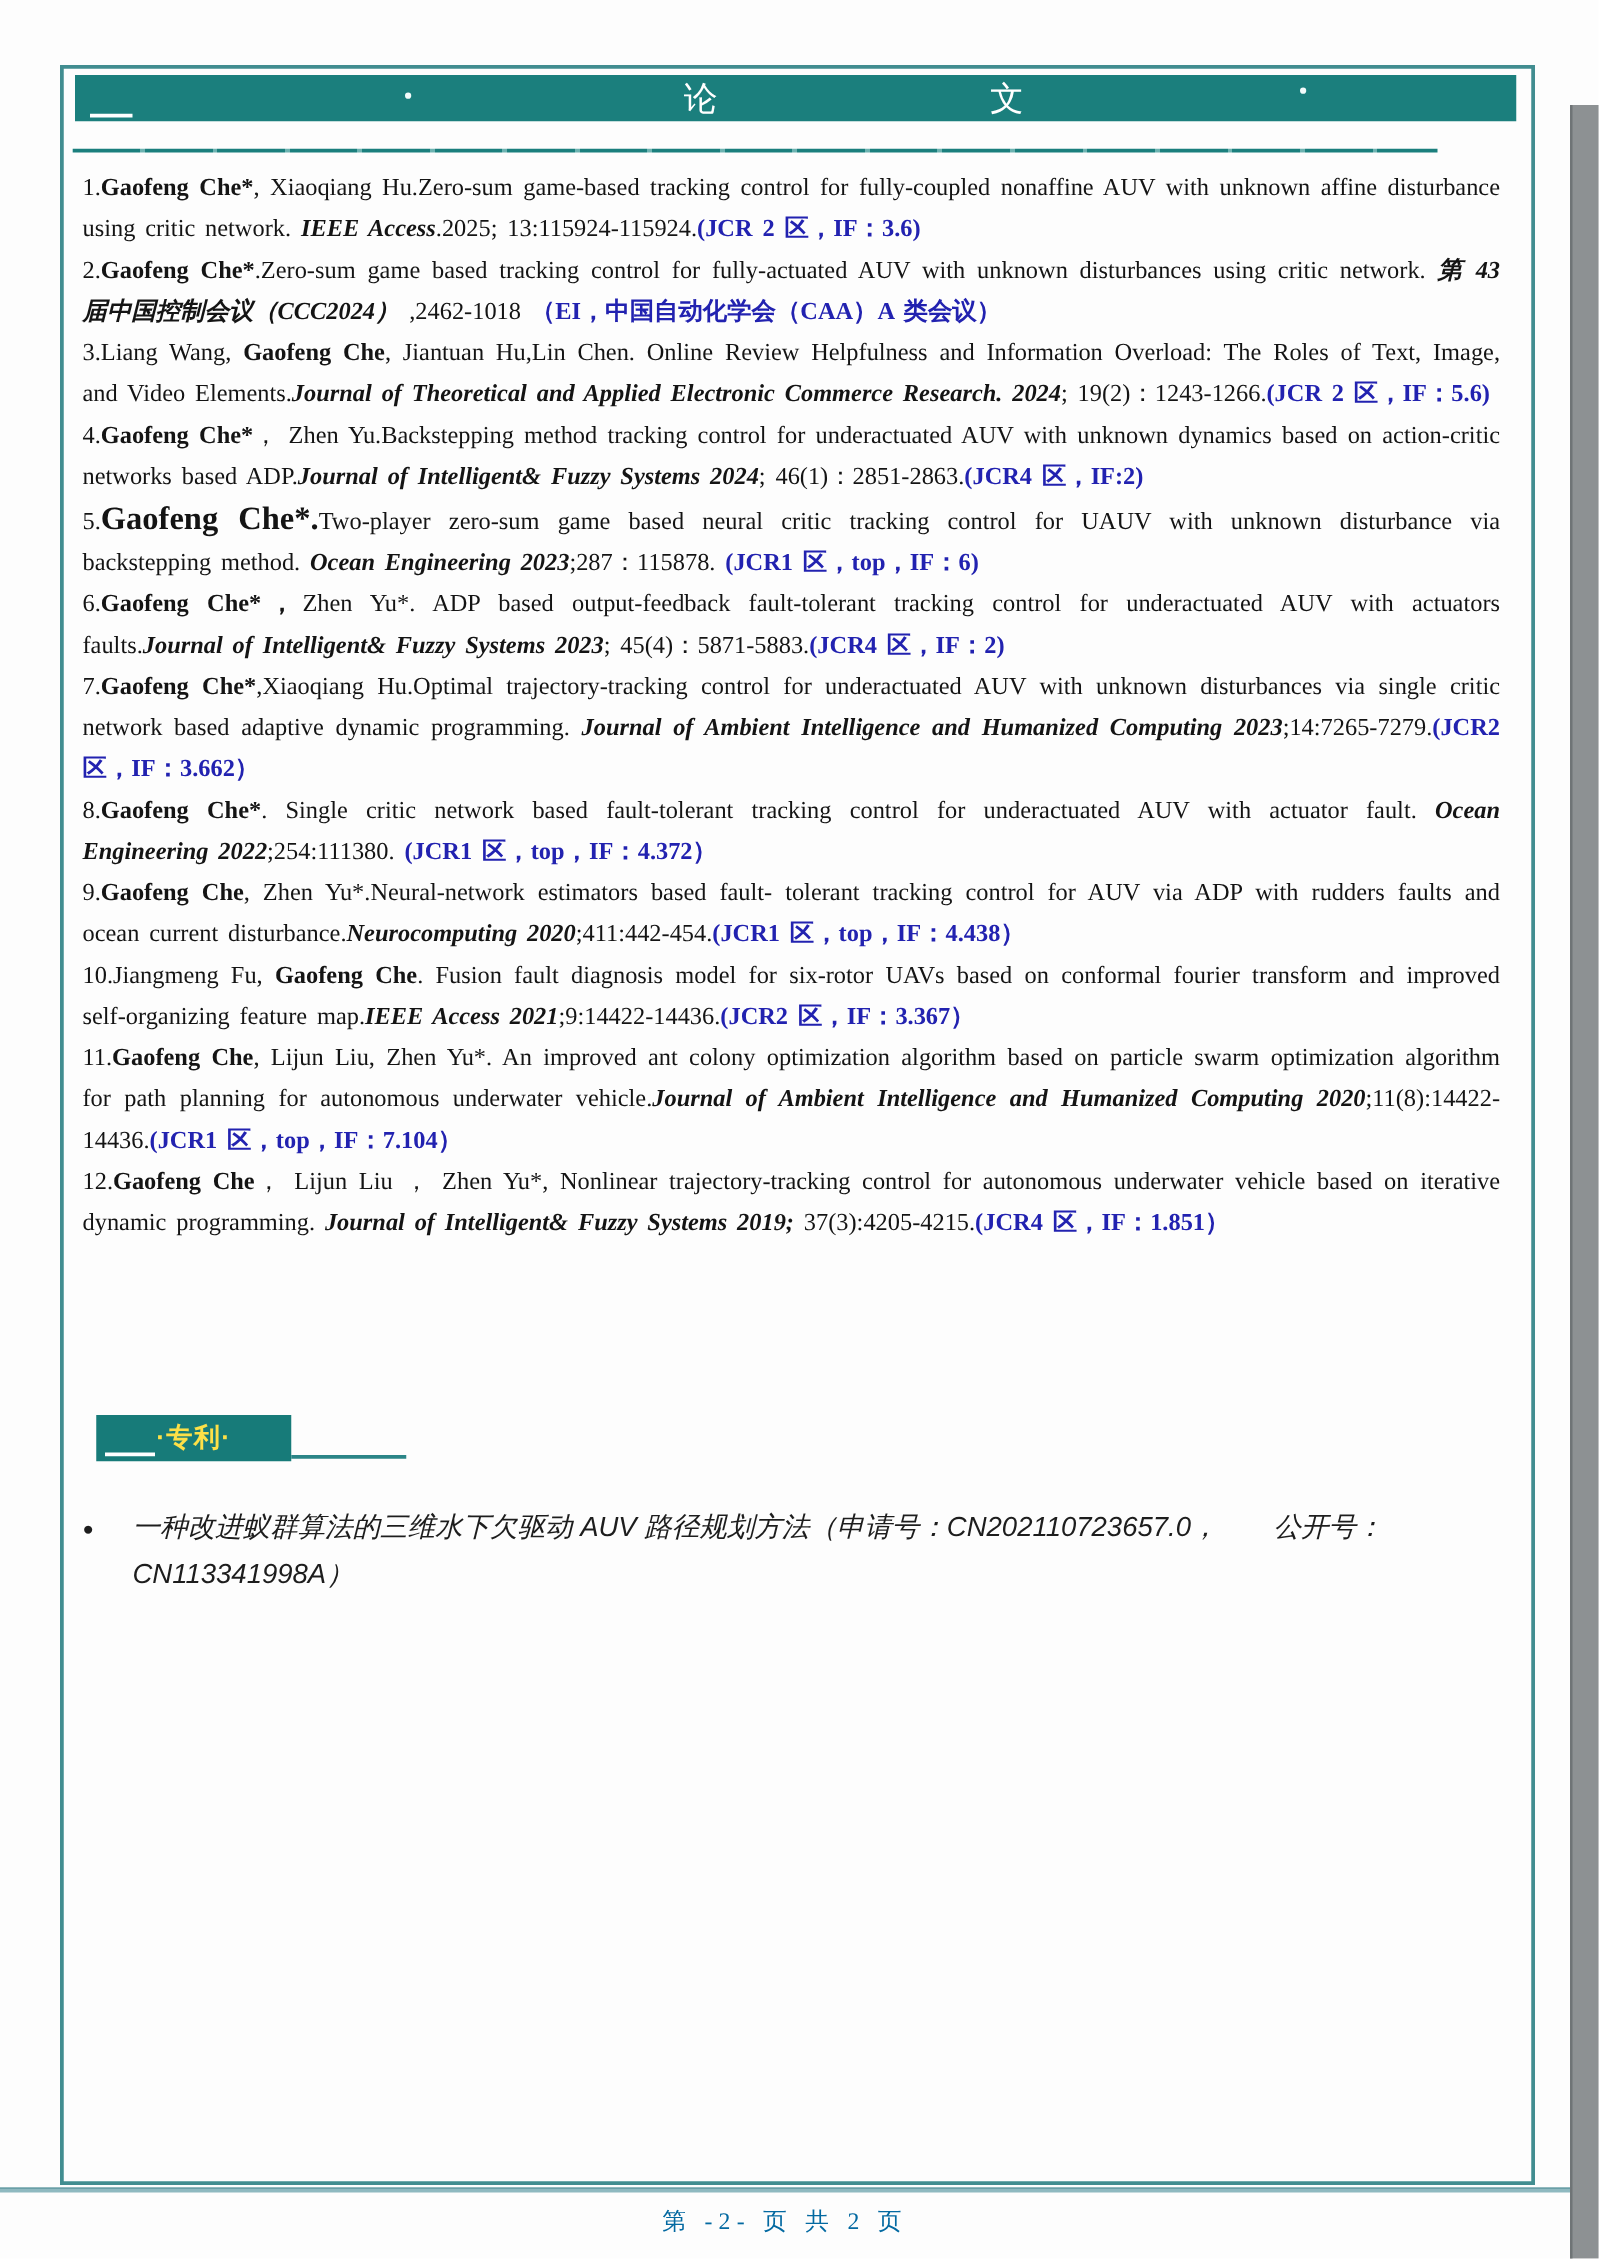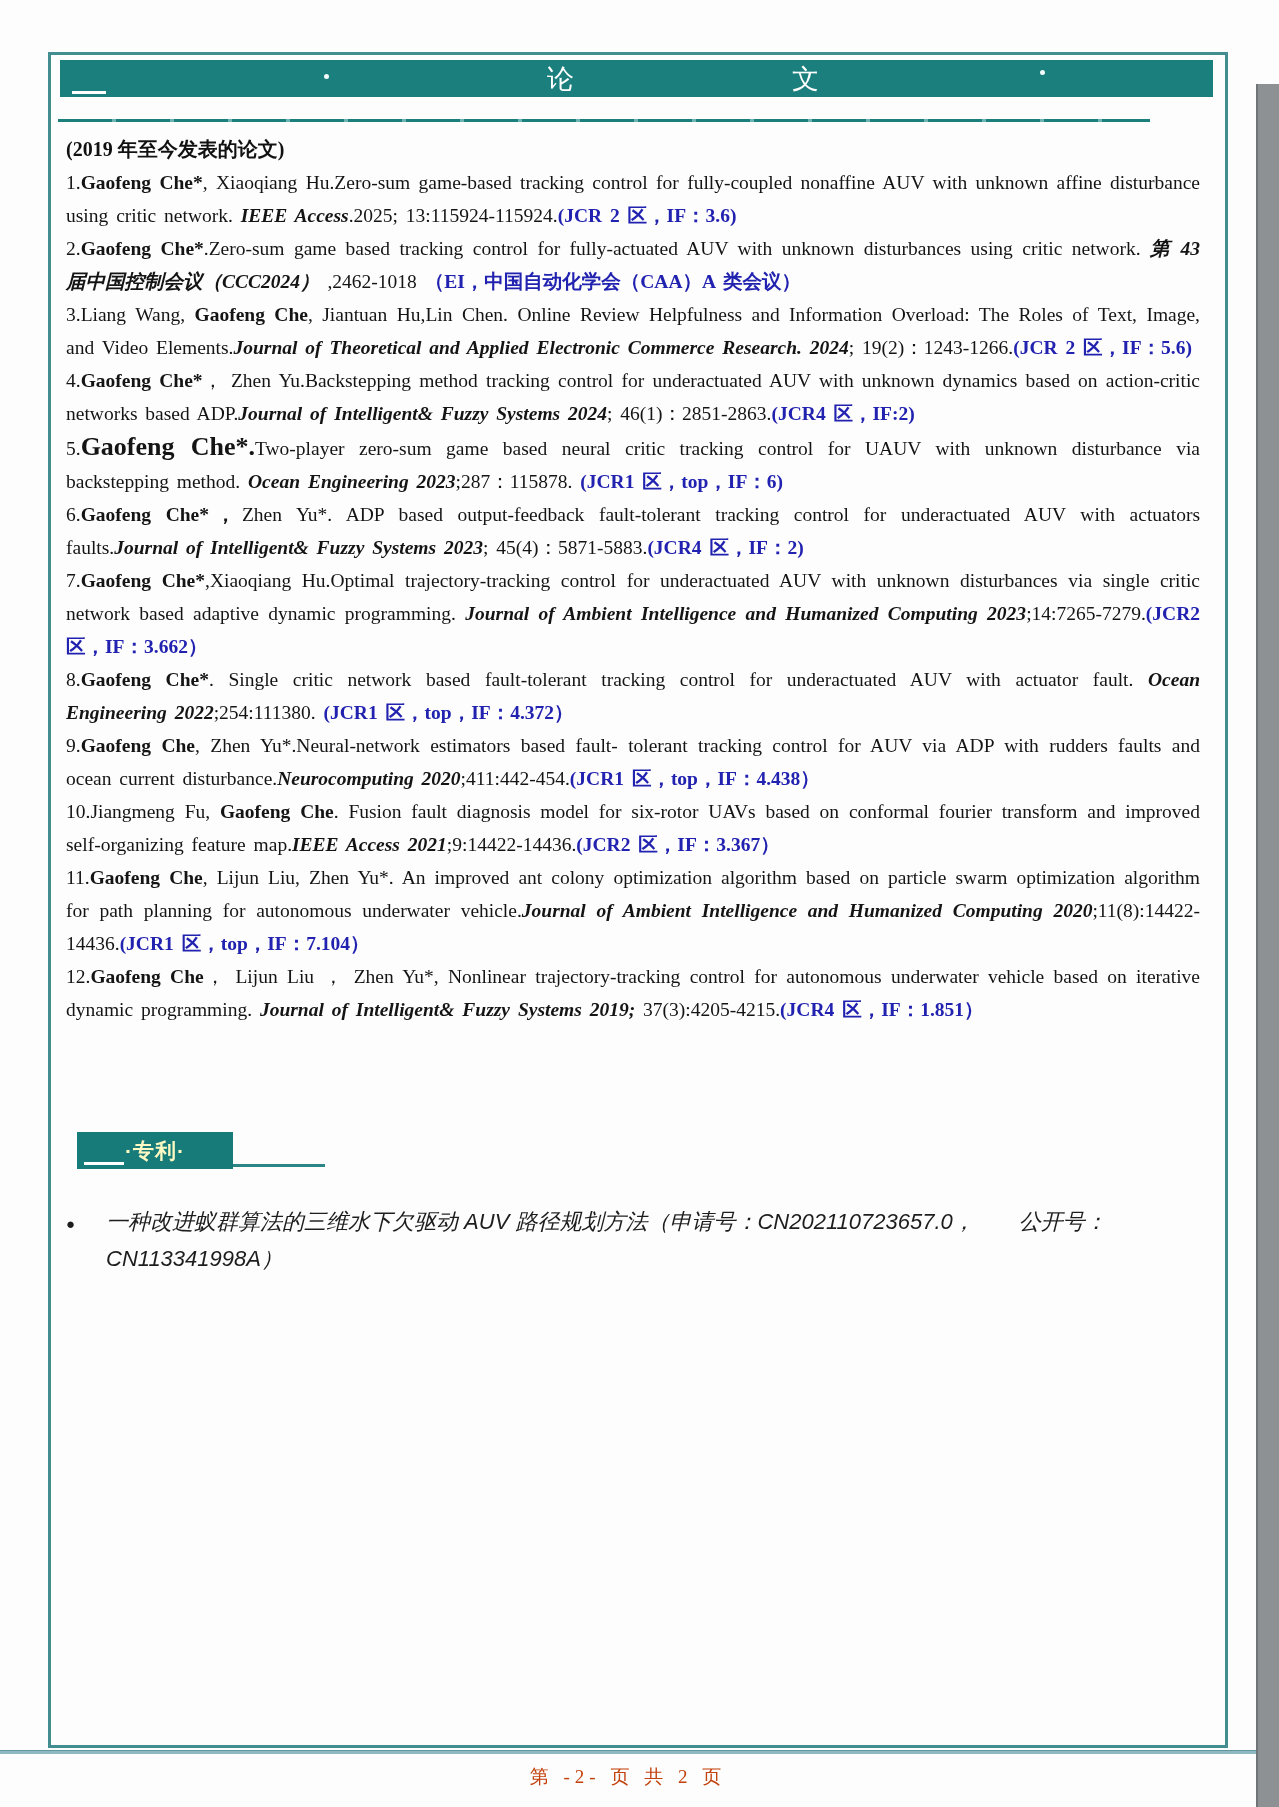--- a/index.html
+++ b/index.html
@@ -39,56 +39,55 @@
   .subtitle { font-weight:bold; font-size:20px; line-height:30px; margin:0 0 2px 0; color:#111; }
   .pub { margin:0; text-align:justify; font-size:19.5px; line-height:33px; word-spacing:3px; color:#141414; }
   .seg-n  { }
   .seg-b  { font-weight:bold; }
   .seg-b2 { font-weight:bold; font-size:26px; }
   .seg-bi { font-weight:bold; font-style:italic; }
   .seg-blue { color:var(--blue); font-weight:bold;margin-top:28px; }
 
   
   .patent-badge { position:absolute; left:77px; top:1132px; width:156px; height:37px;
-    background:#177b79; color:#fef9c3; font-family:"Liberation Sans", sans-serif;
+    background:#177b79; color:#fde047; font-family:"Liberation Sans", sans-serif;
     font-size:21px; font-weight:bold; text-align:center; line-height:37px; letter-spacing:1px; }
   .badge-underscore { position:absolute; left:84px; top:1162px; width:40px; height:3px; background:#ffffff; z-index:2; }
   .badge-tail { position:absolute; left:233px; top:1164px; width:92px; height:3px; background:#2b8587; }
 
   .patent-row { position:absolute; left:66px; top:1203px; width:1140px; display:flex;
     font-family:"Liberation Sans", sans-serif; font-size:22px; line-height:37px; color:#1d1d1d; }
   .patent-bullet { width:22px; flex:0 0 22px; font-size:15px; padding-top:2px; }
   .patent-text { margin-left:18px; width:1094px;font-style:italic; }
 
   
   .footer-rule { position:absolute; left:0; top:1750px; width:1256px; height:3px;
     background:#8fb9c0; border-top:1px solid #5f979e; }
   .footer-text { position:absolute; left:0; top:1764px; width:1256px; text-align:center;
-    color:#c2410c; font-size:19px; letter-spacing:5px; font-family:"Liberation Serif", serif; }
+    color:#0369a1; font-size:19px; letter-spacing:5px; font-family:"Liberation Serif", serif; }
 </style>
 </head>
 <body>
 
 <div class="page">
 
   <div class="edge-strip"></div>
   <div class="frame"></div>
 
   <div class="header-bar">
     <span class="header-char hc1">论</span>
     <span class="header-char hc2">文</span>
     <span class="header-dot hd1"></span>
     <span class="header-dot hd2"></span>
     <span class="header-dash"></span>
   </div>
 
   <div class="divider"></div>
 
   <div class="content">
-    <p class="subtitle">(2019 年至今发表的论文)</p>
     <div>
         <p class="pub"><span class="seg-n">1.</span><span class="seg-b">Gaofeng Che*</span><span class="seg-n">, Xiaoqiang Hu.Zero-sum game-based tracking control for fully-coupled nonaffine AUV with unknown affine disturbance using critic network. </span><span class="seg-bi">IEEE Access</span><span class="seg-n">.2025; 13:115924-115924.</span><span class="seg-blue">(JCR 2 区，IF：3.6)</span></p>
         <p class="pub"><span class="seg-n">2.</span><span class="seg-b">Gaofeng Che*</span><span class="seg-n">.Zero-sum game based tracking control for fully-actuated AUV with unknown disturbances using critic network. </span><span class="seg-bi">第 43 届中国控制会议（CCC2024）</span><span class="seg-n"> ,2462-1018 </span><span class="seg-blue">（EI，中国自动化学会（CAA）A 类会议）</span></p>
         <p class="pub"><span class="seg-n">3.Liang Wang, </span><span class="seg-b">Gaofeng Che</span><span class="seg-n">, Jiantuan Hu,Lin Chen. Online Review Helpfulness and Information Overload: The Roles of Text, Image, and Video Elements.</span><span class="seg-bi">Journal of Theoretical and Applied Electronic Commerce Research. 2024</span><span class="seg-n">; 19(2)：1243-1266.</span><span class="seg-blue">(JCR 2 区，IF：5.6)</span></p>
         <p class="pub"><span class="seg-n">4.</span><span class="seg-b">Gaofeng Che*</span><span class="seg-n">，  Zhen Yu.Backstepping method tracking control for underactuated AUV with unknown dynamics based on action-critic networks based ADP.</span><span class="seg-bi">Journal of Intelligent&amp; Fuzzy Systems 2024</span><span class="seg-n">; 46(1)：2851-2863.</span><span class="seg-blue">(JCR4 区，IF:2)</span></p>
         <p class="pub"><span class="seg-n">5.</span><span class="seg-b2">Gaofeng Che*.</span><span class="seg-n">Two-player zero-sum game based neural critic tracking control for UAUV with unknown disturbance via backstepping method. </span><span class="seg-bi">Ocean Engineering 2023</span><span class="seg-n">;287：115878. </span><span class="seg-blue">(JCR1 区，top，IF：6)</span></p>
         <p class="pub"><span class="seg-n">6.</span><span class="seg-b">Gaofeng Che*，</span><span class="seg-n">Zhen Yu*. ADP based output-feedback fault-tolerant tracking control for underactuated AUV with actuators faults.</span><span class="seg-bi">Journal of Intelligent&amp; Fuzzy Systems 2023</span><span class="seg-n">; 45(4)：5871-5883.</span><span class="seg-blue">(JCR4 区，IF：2)</span></p>
         <p class="pub"><span class="seg-n">7.</span><span class="seg-b">Gaofeng Che*</span><span class="seg-n">,Xiaoqiang Hu.Optimal trajectory-tracking control for underactuated AUV with unknown disturbances via single critic network based adaptive dynamic programming. </span><span class="seg-bi">Journal of Ambient Intelligence and Humanized Computing 2023</span><span class="seg-n">;14:7265-7279.</span><span class="seg-blue">(JCR2 区，IF：3.662）</span></p>
         <p class="pub"><span class="seg-n">8.</span><span class="seg-b">Gaofeng Che*</span><span class="seg-n">. Single critic network based fault-tolerant tracking control for underactuated AUV with actuator fault. </span><span class="seg-bi">Ocean Engineering 2022</span><span class="seg-n">;254:111380. </span><span class="seg-blue">(JCR1 区，top，IF：4.372）</span></p>
         <p class="pub"><span class="seg-n">9.</span><span class="seg-b">Gaofeng Che</span><span class="seg-n">, Zhen Yu*.Neural-network estimators based fault- tolerant tracking control for AUV via ADP with rudders faults and ocean current disturbance.</span><span class="seg-bi">Neurocomputing 2020</span><span class="seg-n">;411:442-454.</span><span class="seg-blue">(JCR1 区，top，IF：4.438）</span></p>

